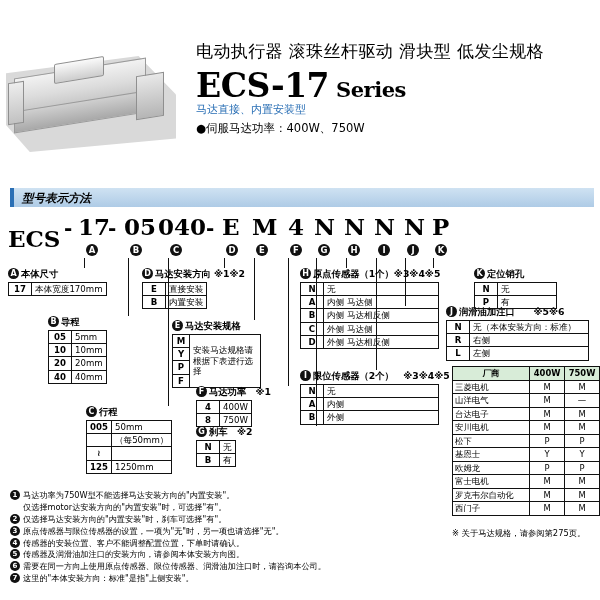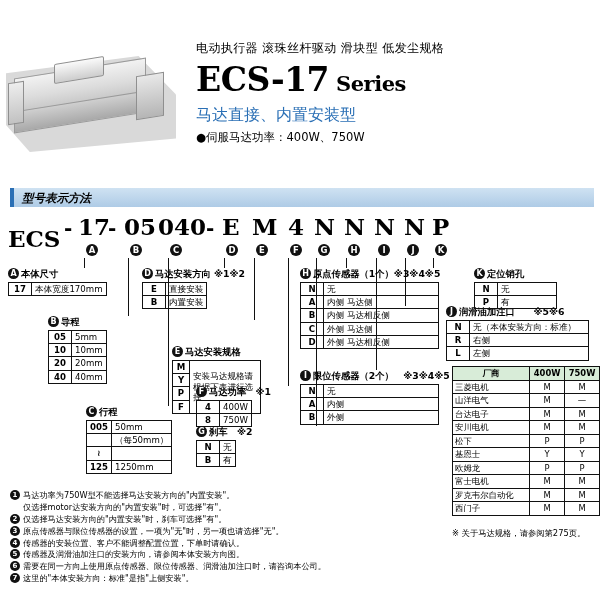--- a/index.html
+++ b/index.html
@@ -16,24 +16,24 @@
   .body2{position:absolute;left:8px;top:63px;width:130px;height:20px;background:linear-gradient(180deg,#cfcfcf,#a8a8a8);
      border:1px solid #9a9a9a;transform:skewY(-9deg);}
   .slider{position:absolute;left:48px;top:22px;width:48px;height:18px;background:linear-gradient(180deg,#fafafa,#cdcdcd);
      border:1px solid #8f8f8f;transform:skewY(-9deg);border-radius:2px;}
   .capR{position:absolute;left:130px;top:36px;width:26px;height:42px;background:linear-gradient(180deg,#e8e8e8,#b5b5b5);
      border:1px solid #8f8f8f;transform:skewY(-9deg);}
   .capL{position:absolute;left:2px;top:44px;width:14px;height:40px;background:linear-gradient(180deg,#ededed,#c2c2c2);
      border:1px solid #8f8f8f;transform:skewY(-9deg);}
 
   .htxt{position:absolute;left:196px;top:22px;width:400px;}
-  .h-line1{font-size:12px;letter-spacing:.4px;}
+  .h-line1{font-size:17px;letter-spacing:.4px;}
   .h-title{margin-top:6px;font-family:"DejaVu Serif","Liberation Serif",serif;font-weight:bold;font-size:33px;letter-spacing:-.5px;line-height:1;}
   .h-title .ser{font-size:21px;font-weight:bold;margin-left:7px;font-family:"DejaVu Serif","Liberation Serif",serif;}
-  .h-line2{margin-top:9px;font-size:16px;color:#2a6fb5;}
+  .h-line2{margin-top:0;font-size:11px;color:#2a6fb5;}
   .h-line3{margin-top:4px;font-size:11.5px;}
 
   
   .secbar{position:absolute;left:10px;top:188px;width:580px;height:19px;background:linear-gradient(180deg,#cfe2f2,#aecbe6);
       border-left:4px solid #2a6fb5;font-style:italic;}
   .secbar span{position:absolute;left:8px;top:3px;font-size:11.5px;font-weight:bold;}
 
   
   .code{position:absolute;left:8px;top:214px;height:30px;}
   .code .tok{position:absolute;font-family:"DejaVu Serif","Liberation Serif",serif;font-weight:bold;font-size:23px;line-height:26px;}
@@ -215,21 +215,21 @@
             <td>直接安装</td>
           </tr>
       <tr>
             <td class="k">B</td>
             <td>内置安装</td>
           </tr>
     </tbody>
       </table>
   </div>
 
-  <div class="blk" style="left:172px;top:320px;width:96px;margin-top:26px;">
+  <div class="blk" style="left:172px;top:320px;width:96px;">
     <div class="ttl">
       <span class="cmark">E</span><span>马达安装规格</span>
     </div>
     <table class="t">
       <tbody>
           <tr>
         <td class="k" style="padding:0;">
           <div style="border-bottom:1px solid #111;padding:1px 3px;">M</div>
           <div style="border-bottom:1px solid #111;padding:1px 3px;">Y</div>
           <div style="border-bottom:1px solid #111;padding:1px 3px;">P</div>

